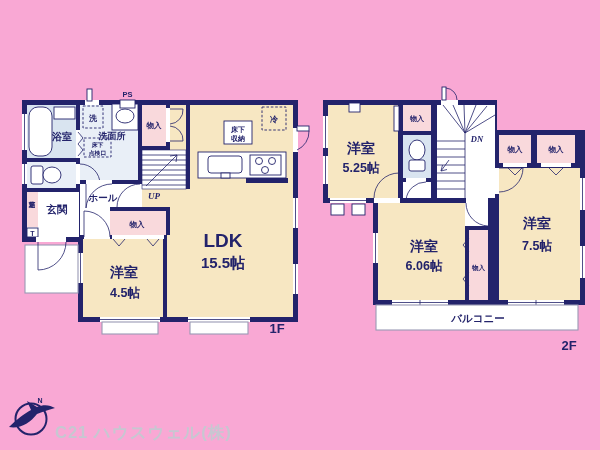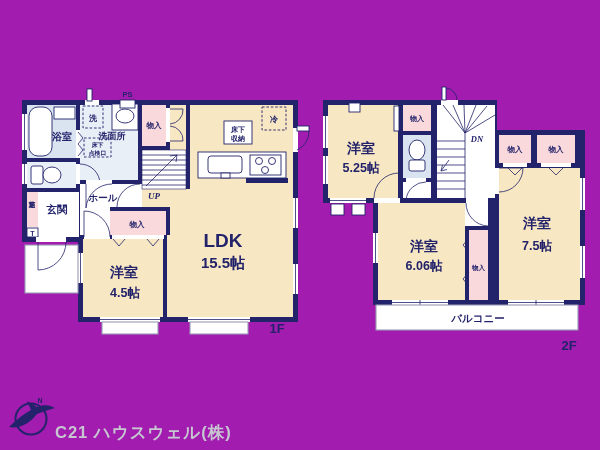--- a/index.html
+++ b/index.html
@@ -1,16 +1,16 @@
 <!DOCTYPE html>
 <html style="--navy: #23236b; --cream: #f7e7c2; --pink: #f9d9dc; --bathblue: #d9e4f0; --paleblue: #e9eff7; --gray: #9a9ab4; --logogray: #c7c7d1;"><head>
 <meta charset="utf-8">
 <style>
   html,body{margin:0;padding:0;background:#fff;}
-  .stage{position:relative;width:600px;height:450px;background:#a21caf;overflow:hidden;
+  .stage{position:relative;width:600px;height:450px;background:#f9a8d4;overflow:hidden;
          font-family:"Liberation Sans","DejaVu Sans",sans-serif;}
   svg{position:absolute;left:0;top:0;}
   .wallfill{fill:var(--navy,#23236b);}
   .c-cream{fill:var(--cream,#f7e7c2);}
   .c-pink{fill:var(--pink,#f9d9dc);}
   .c-bath{fill:var(--bathblue,#d9e4f0);}
   .c-pale{fill:var(--paleblue,#e9eff7);}
   .c-white{fill:#ffffff;}
   .fx{fill:#ffffff;stroke:var(--navy,#23236b);stroke-width:0.9;}
   .fxn{fill:none;stroke:var(--navy,#23236b);stroke-width:0.9;}

